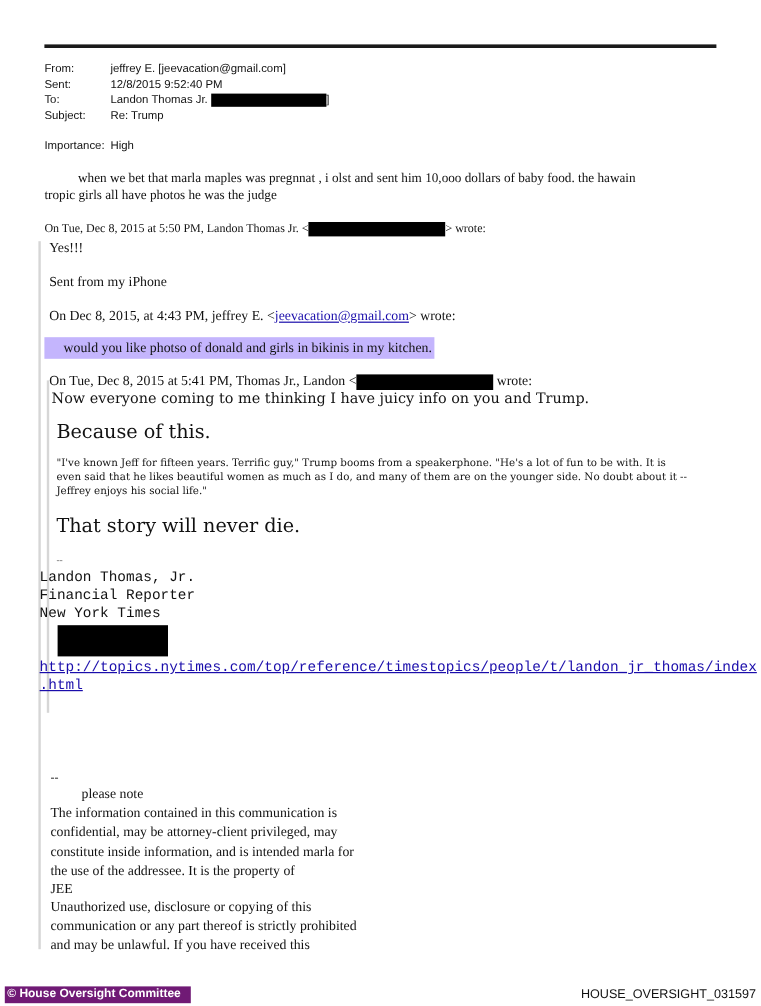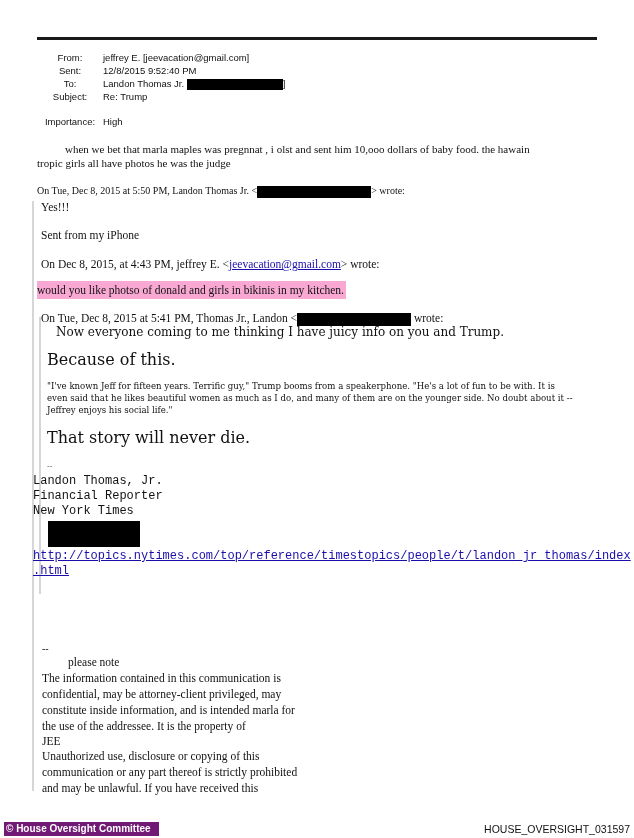--- a/index.html
+++ b/index.html
@@ -2,27 +2,27 @@
 <html><head>
 <meta charset="utf-8">
 <style>
   html, body { margin: 0; padding: 0; }
   body {
     width: 634px; height: 838px; background: #ffffff; position: relative; overflow: hidden;
     color: #111;
   }
   .rule { position: absolute; left: 37px; top: 37px; width: 560px; height: 3px; background: #1a1a1a; }
   .hdr { position: absolute; left: 37px; font-family: "Liberation Sans", sans-serif; font-size: 9.5px; line-height: 13px; color: #111; }
-  .hdr .lbl { display: inline-block; width: 66px; text-align: center; }
+  .hdr .lbl { display: inline-block; width: 55px; }
   .redact { display: inline-block; background: #000; vertical-align: middle; }
   .serif { font-family: "Liberation Serif", serif; }
   .p { position: absolute; left: 37px; font-size: 11.5px; line-height: 14px; white-space: nowrap; }
   .q1 { position: absolute; left: 32px; top: 201px; width: 2px; height: 590px; background: #d6d6d6; }
   .q2 { position: absolute; left: 39px; top: 317px; width: 2px; height: 277px; background: #d6d6d6; }
-  .hl { background: #f9a8d4; padding: 3px 2px 3px 0; }
+  .hl { background: #c4b5fd; padding: 3px 2px 3px 16px; }
   a.lnk { color: #1a0dab; text-decoration: underline; }
   .georgia { font-family: "DejaVu Serif", serif; }
   .sig { font-family: Liberation Mono, monospace; font-size: 12px; line-height: 15px; position: absolute; left: 33px; }
   .footer-left { position: absolute; left: 4px; top: 822px; height: 14px; background: #701a75; color: #fff; font-family: "Liberation Sans", sans-serif; font-weight: bold; font-size: 10px; line-height: 14px; padding: 0 8px 0 2px; }
   .footer-right { position: absolute; right: 4px; top: 822px; font-family: "Liberation Sans", sans-serif; font-size: 10.5px; line-height: 14px; color: #111; }
 </style>
 </head>
 <body>
 
 <div class="rule"></div>
@@ -61,21 +61,21 @@
 <div class="p serif" style="left:37px;top:283px;">
   <span class="hl">would you like photso of donald and girls in bikinis  in my kitchen.</span>
 </div>
 
 <div class="p serif" style="left:41px;top:311px;">
   <span>On Tue, Dec 8, 2015 at 5:41 PM, Thomas Jr., Landon &lt;</span><span class="redact" style="width:114px;height:13px;"></span><span> wrote:</span>
 </div>
 
 <div class="q2"></div>
 
-<div class="p georgia" style="left:56px;top:325px;font-size:12px;">Now everyone coming to me thinking I have juicy info on you and Trump.</div>
+<div class="p georgia" style="left:43px;top:325px;font-size:12px;">Now everyone coming to me thinking I have juicy info on you and Trump.</div>
 <div class="p georgia" style="left:47px;top:353px;font-size:16px;">Because of this.</div>
 <div class="p georgia" style="left:47px;top:380px;font-size:8.6px;line-height:12px;">"I've known Jeff for fifteen years. Terrific guy," Trump booms from a speakerphone. "He's a lot of fun to be with. It is</div>
 <div class="p georgia" style="left:47px;top:392px;font-size:8.6px;line-height:12px;">even said that he likes beautiful women as much as I do, and many of them are on the younger side. No doubt about it --</div>
 <div class="p georgia" style="left:47px;top:404px;font-size:8.6px;line-height:12px;">Jeffrey enjoys his social life."</div>
 <div class="p georgia" style="left:47px;top:431px;font-size:16px;">That story will never die.</div>
 
 <div class="p serif" style="left:47px;top:460px;font-size:8px;color:#666;">--</div>
 <div class="sig" style="top:474px;">Landon Thomas, Jr.</div>
 <div class="sig" style="top:489px;">Financial Reporter</div>
 <div class="sig" style="top:504px;">New York Times</div>

